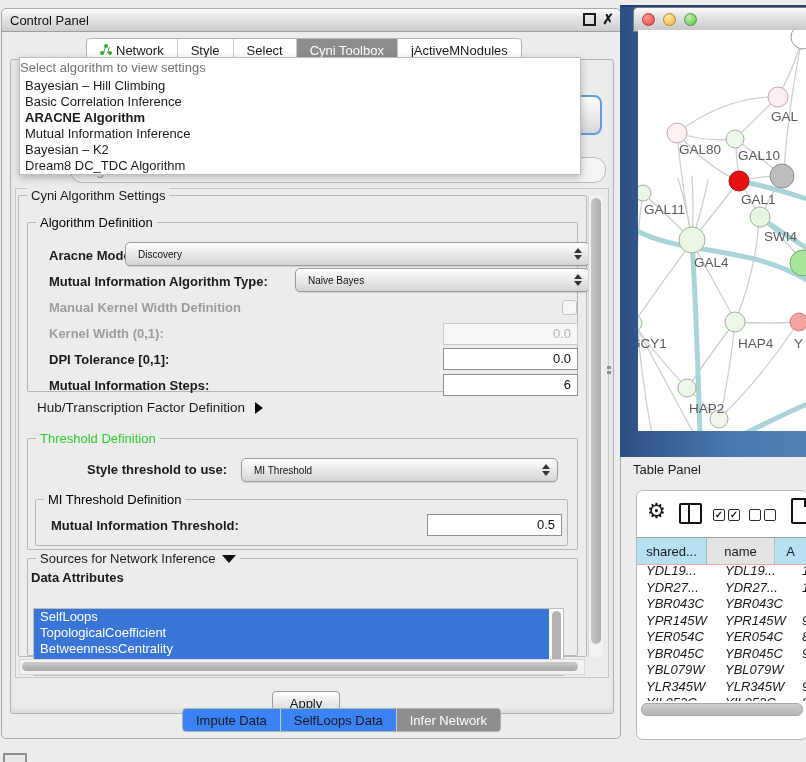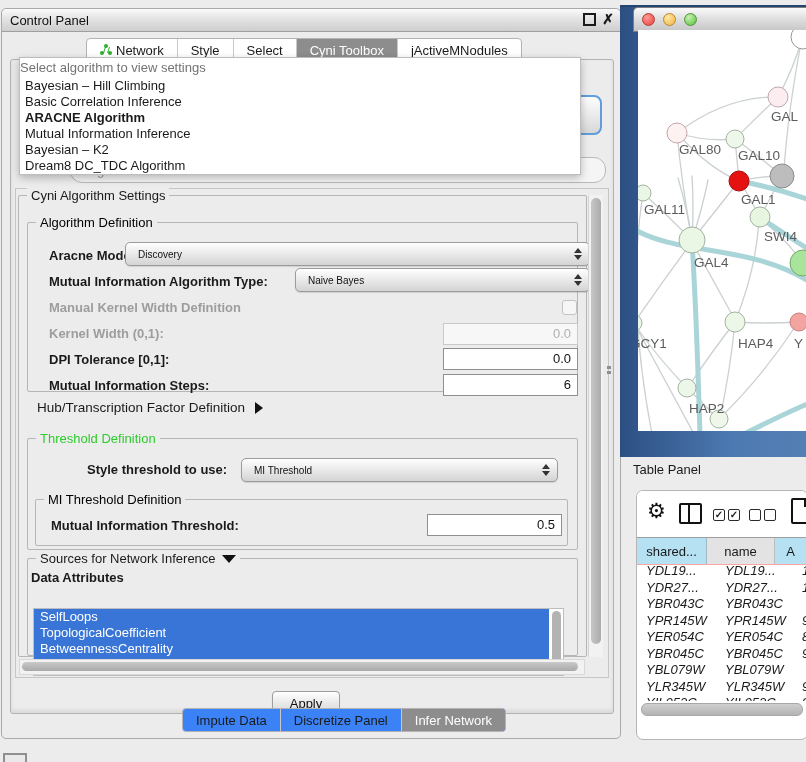--- a/index.html
+++ b/index.html
@@ -274,21 +274,21 @@
       <span class="vthumb"></span>
     </div>
   <div class="abs hscroll">
       <span class="hthumb"></span>
     </div>
 
   <div class="abs applybtn">Apply</div>
 
   <div class="abs bottombar" id="bottom-tabs">
       <div class="tab">Impute Data</div>
-      <div class="tab">Discretize Panel</div>
+      <div class="tab">SelfLoops Data</div>
       <div class="tab tsel">Infer Network</div>
     </div>
 </div>
 
 <div class="abs splitter">
     <i></i>
     <i></i>
   </div>
 
 <div class="abs desktop"></div>

